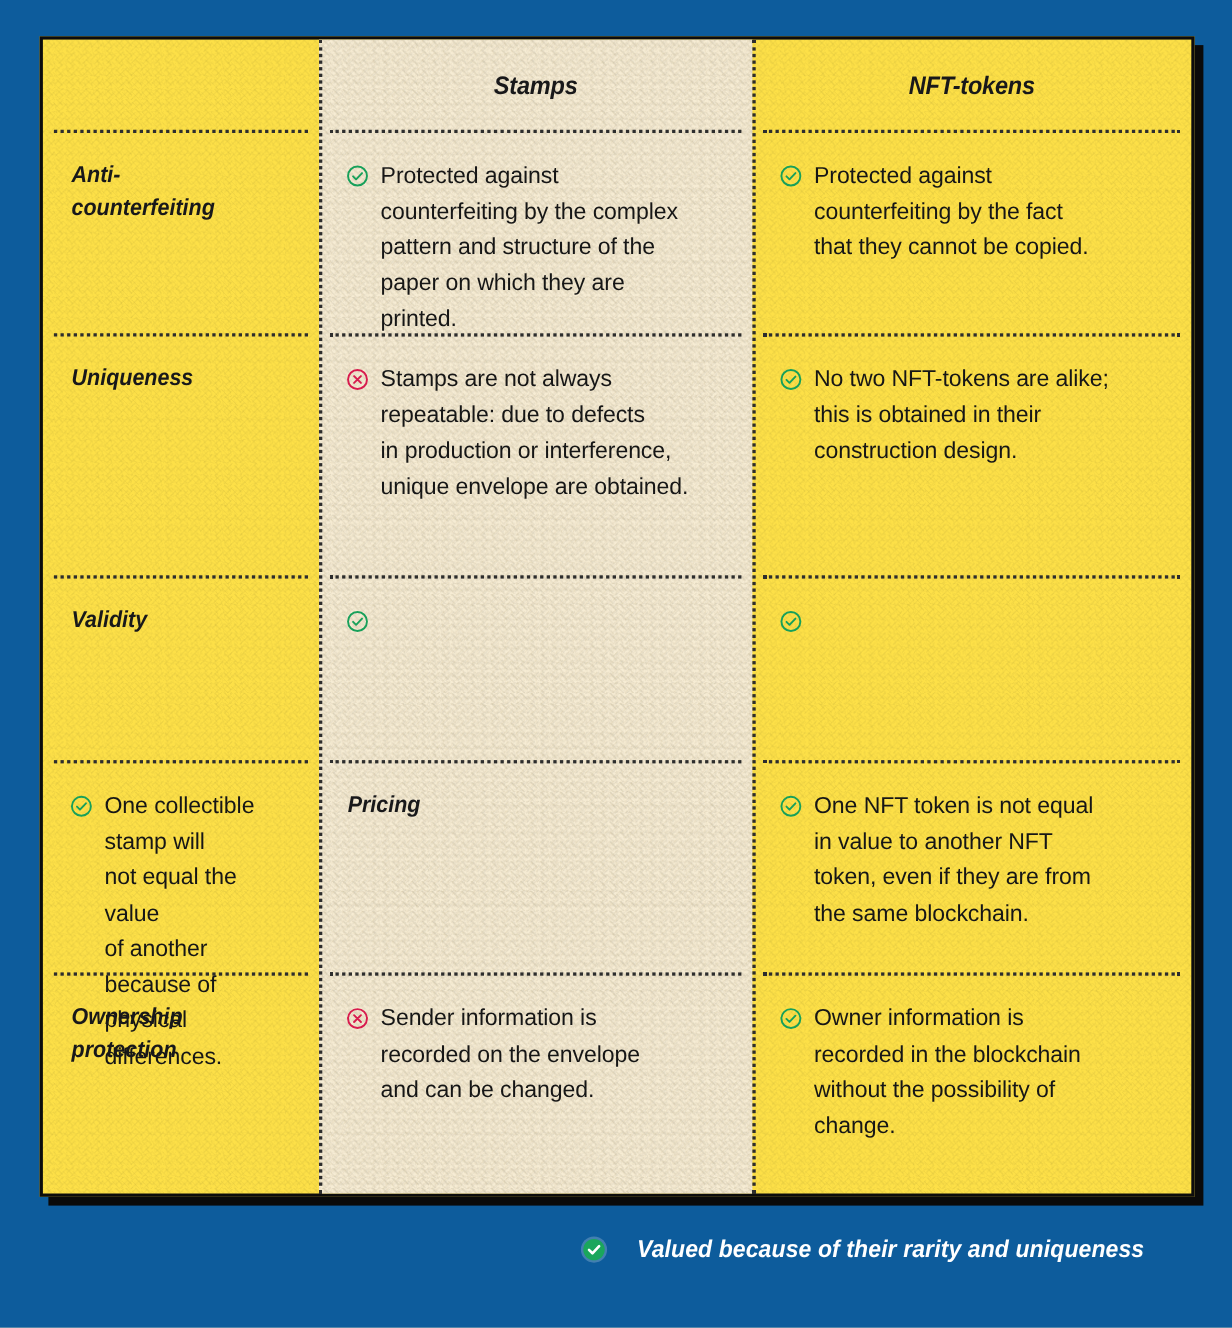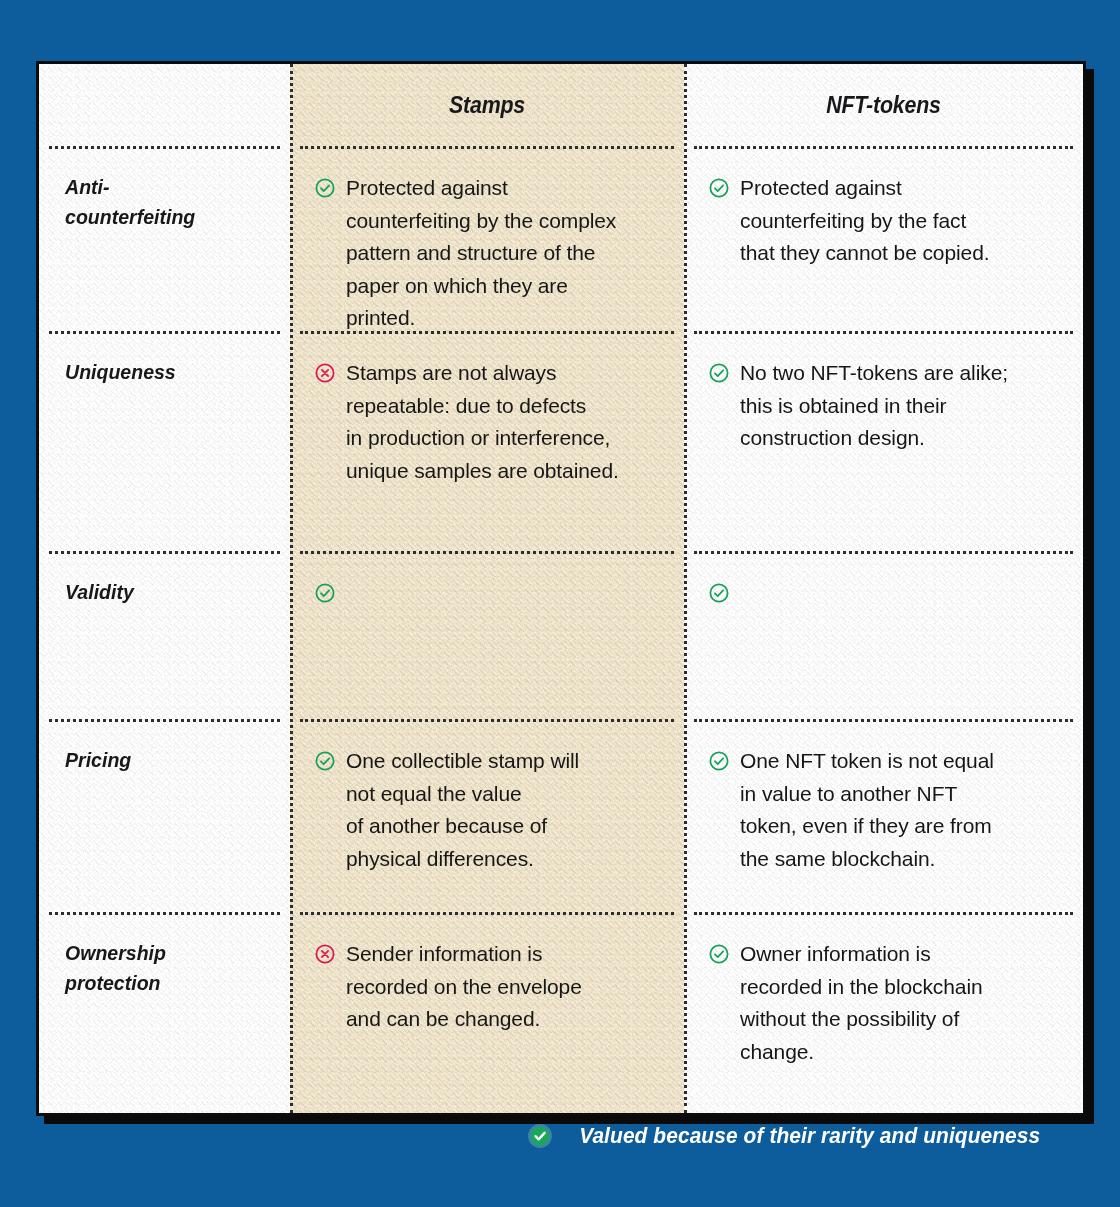--- a/index.html
+++ b/index.html
@@ -17,23 +17,22 @@
   }
 
   
   #table-wrap {
     position: absolute;
     left: 36px;
     top: 33px;
     width: 1050px;
     height: 1055px;
     border: 3px solid #0c0c0c;
-    background: #ffffff;
+    background: #fde047;
     box-shadow: 8px 8px 0 0 #0a0a0a;
-    margin-top: 28px;
   }
 
   
   .grain {
     position: absolute;
     inset: 0;
     pointer-events: none;
     opacity: .55;
     background-image:
       repeating-linear-gradient(45deg,  rgba(120,125,130,.16) 0 1px, transparent 1px 4px),
@@ -234,21 +233,21 @@
       <div class="stmt">
         <span class="icon">
           <svg viewBox="0 0 24 24" fill="none">
               <circle cx="12" cy="12" r="9.4" stroke="#d81b4e" stroke-width="1.9"></circle>
               <path d="M8.6 8.6l6.8 6.8M15.4 8.6l-6.8 6.8" stroke="#d81b4e" stroke-width="1.9" stroke-linecap="round"></path>
             </svg>
         </span>
         <span class="stmt-text">Stamps are not always
 repeatable: due to defects
 in production or interference,
-unique samples are obtained.</span>
+unique envelope are obtained.</span>
       </div>
     </div>
     <div class="cell">
       <div class="hline" style="top:0"></div>
       <div class="stmt">
         <span class="icon">
           <svg viewBox="0 0 24 24" fill="none">
               <circle cx="12" cy="12" r="9.4" stroke="#17a05a" stroke-width="1.9"></circle>
               <path d="M7.6 12.3l3 3 5.9-6.2" stroke="#17a05a" stroke-width="1.9" stroke-linecap="round" stroke-linejoin="round"></path>
             </svg>
@@ -279,38 +278,38 @@
       <div class="stmt">
         <span class="icon">
           <svg viewBox="0 0 24 24" fill="none">
               <circle cx="12" cy="12" r="9.4" stroke="#17a05a" stroke-width="1.9"></circle>
               <path d="M7.6 12.3l3 3 5.9-6.2" stroke="#17a05a" stroke-width="1.9" stroke-linecap="round" stroke-linejoin="round"></path>
             </svg>
         </span>
       </div>
     </div>
 
-    <div class="cell">
-      <div class="hline" style="top:0"></div>
-      <div class="row-label">Pricing</div>
-    </div>
     <div class="cell">
       <div class="hline" style="top:0"></div>
       <div class="stmt">
         <span class="icon">
           <svg viewBox="0 0 24 24" fill="none">
               <circle cx="12" cy="12" r="9.4" stroke="#17a05a" stroke-width="1.9"></circle>
               <path d="M7.6 12.3l3 3 5.9-6.2" stroke="#17a05a" stroke-width="1.9" stroke-linecap="round" stroke-linejoin="round"></path>
             </svg>
         </span>
         <span class="stmt-text">One collectible stamp will
 not equal the value
 of another because of
 physical differences.</span>
       </div>
+    </div>
+    <div class="cell">
+      <div class="hline" style="top:0"></div>
+      <div class="row-label">Pricing</div>
     </div>
     <div class="cell">
       <div class="hline" style="top:0"></div>
       <div class="stmt">
         <span class="icon">
           <svg viewBox="0 0 24 24" fill="none">
               <circle cx="12" cy="12" r="9.4" stroke="#17a05a" stroke-width="1.9"></circle>
               <path d="M7.6 12.3l3 3 5.9-6.2" stroke="#17a05a" stroke-width="1.9" stroke-linecap="round" stroke-linejoin="round"></path>
             </svg>
         </span>

